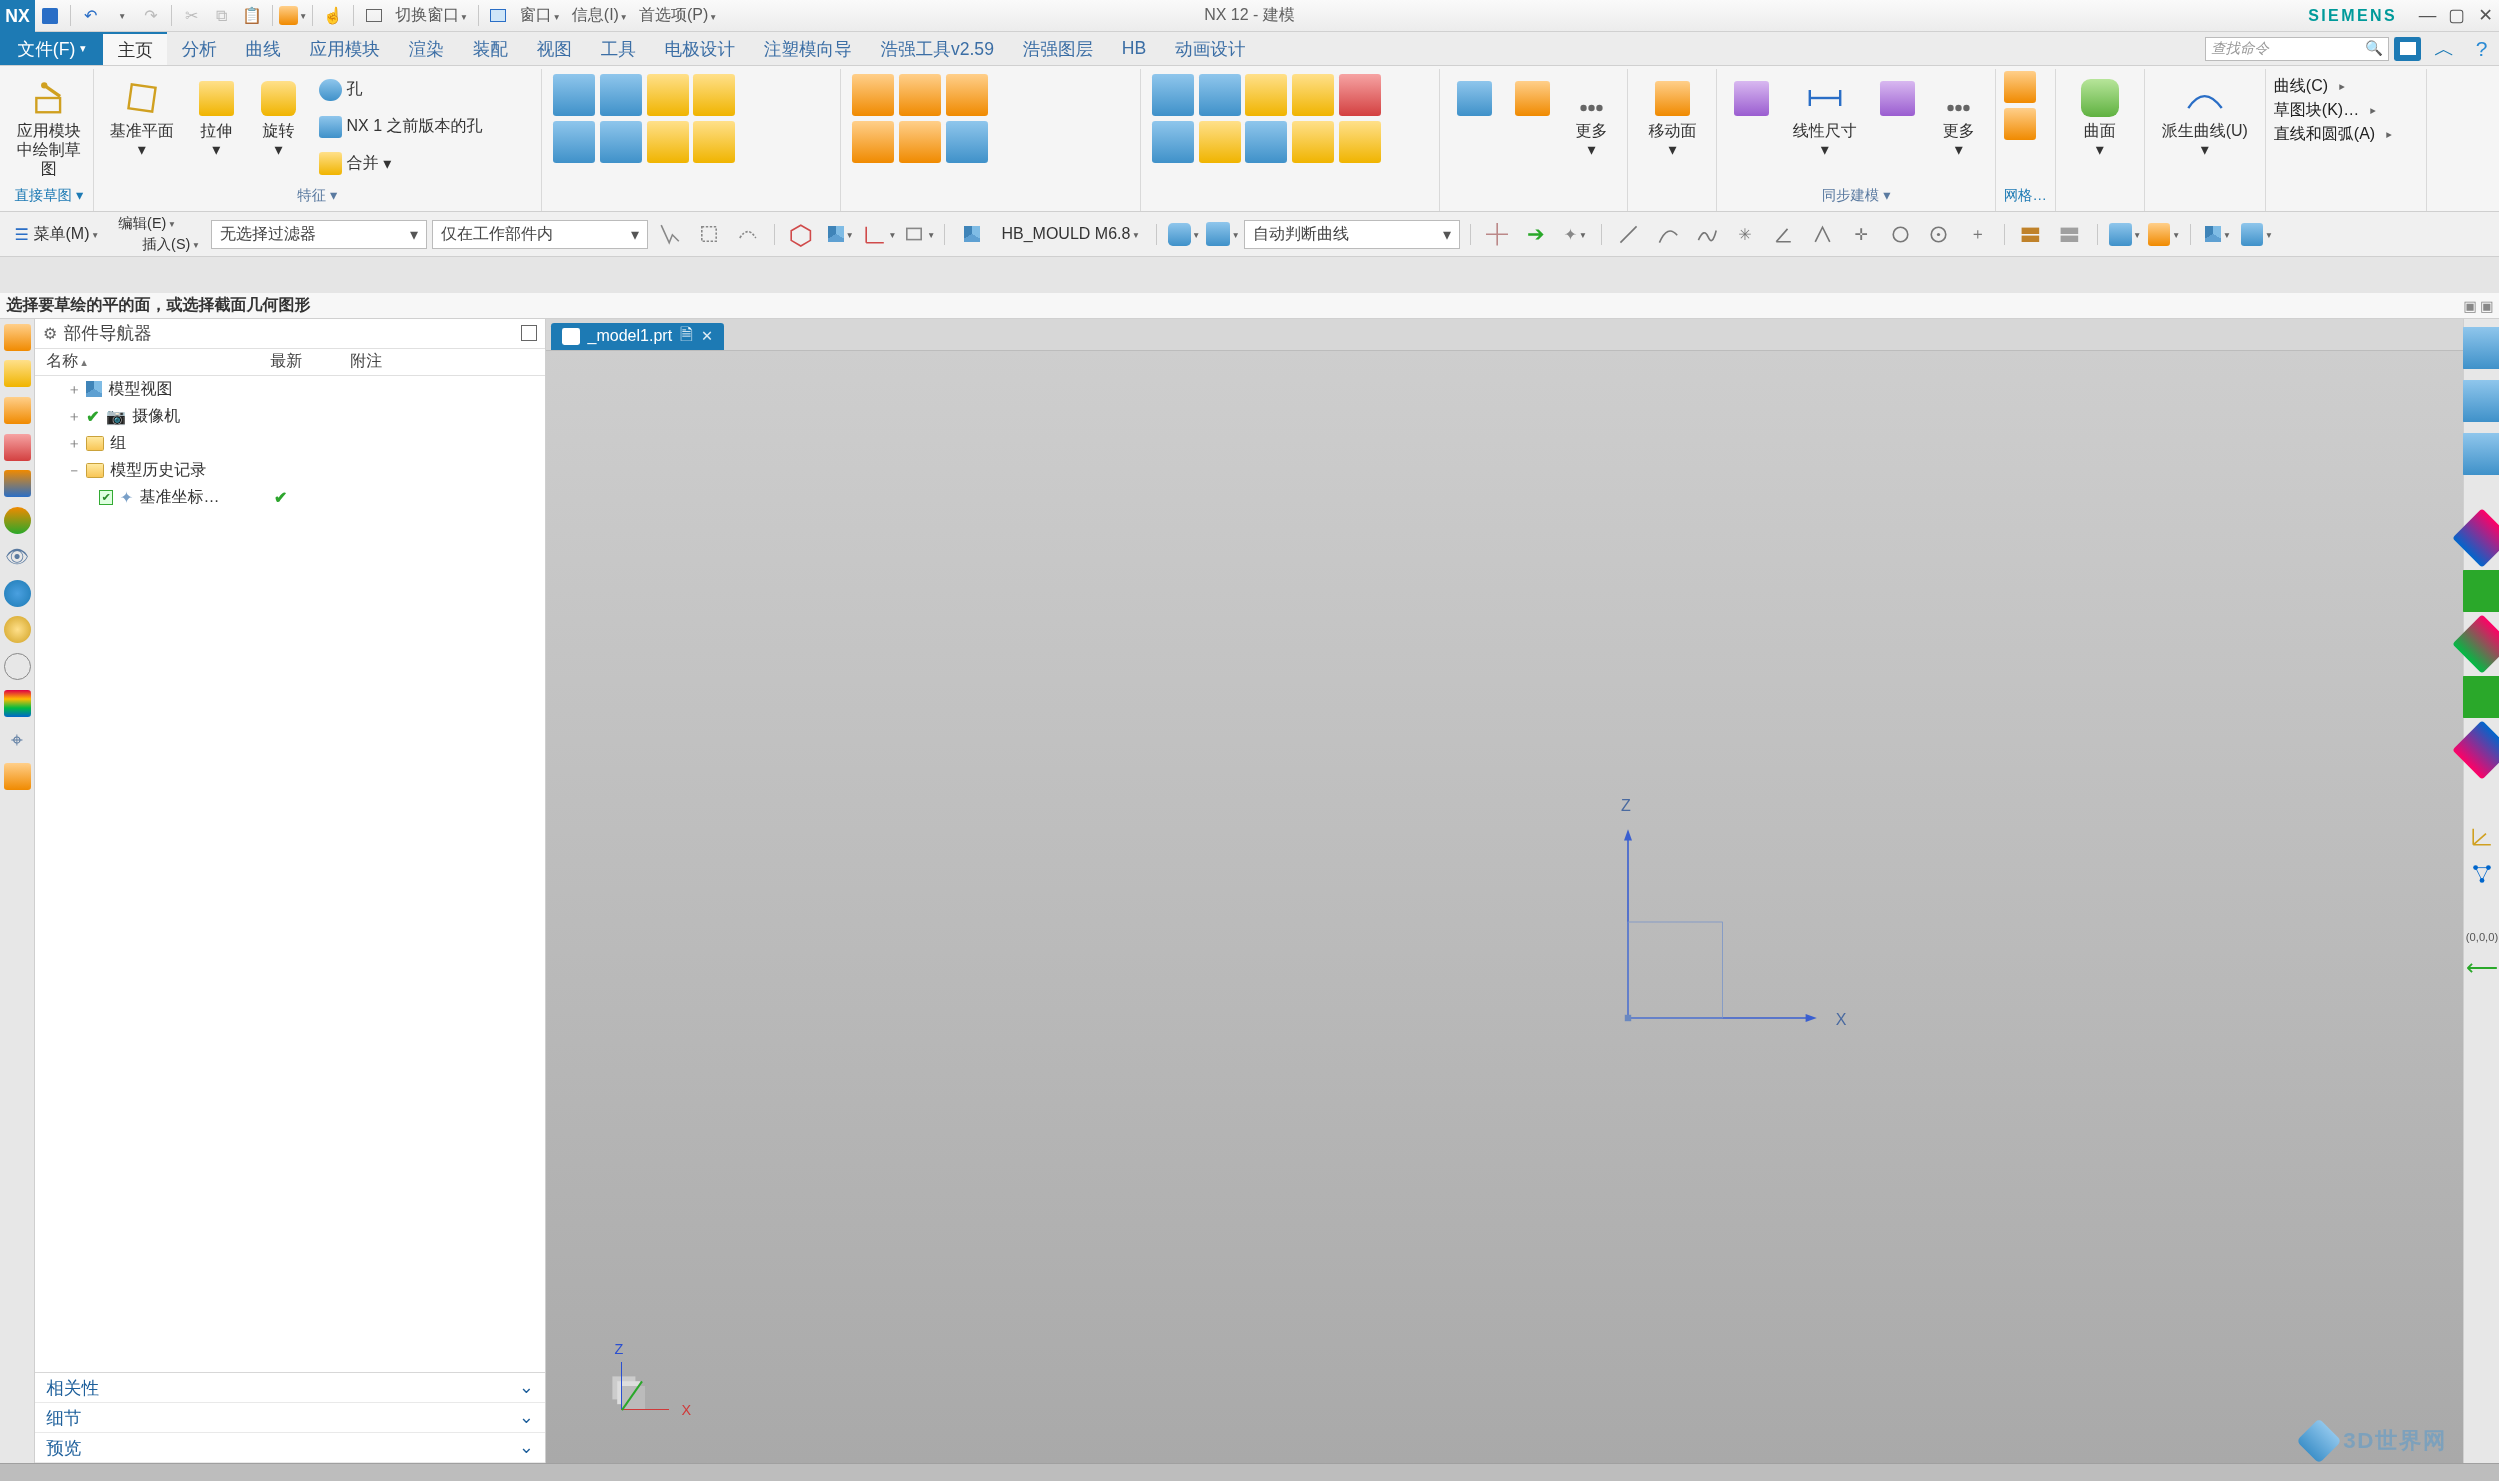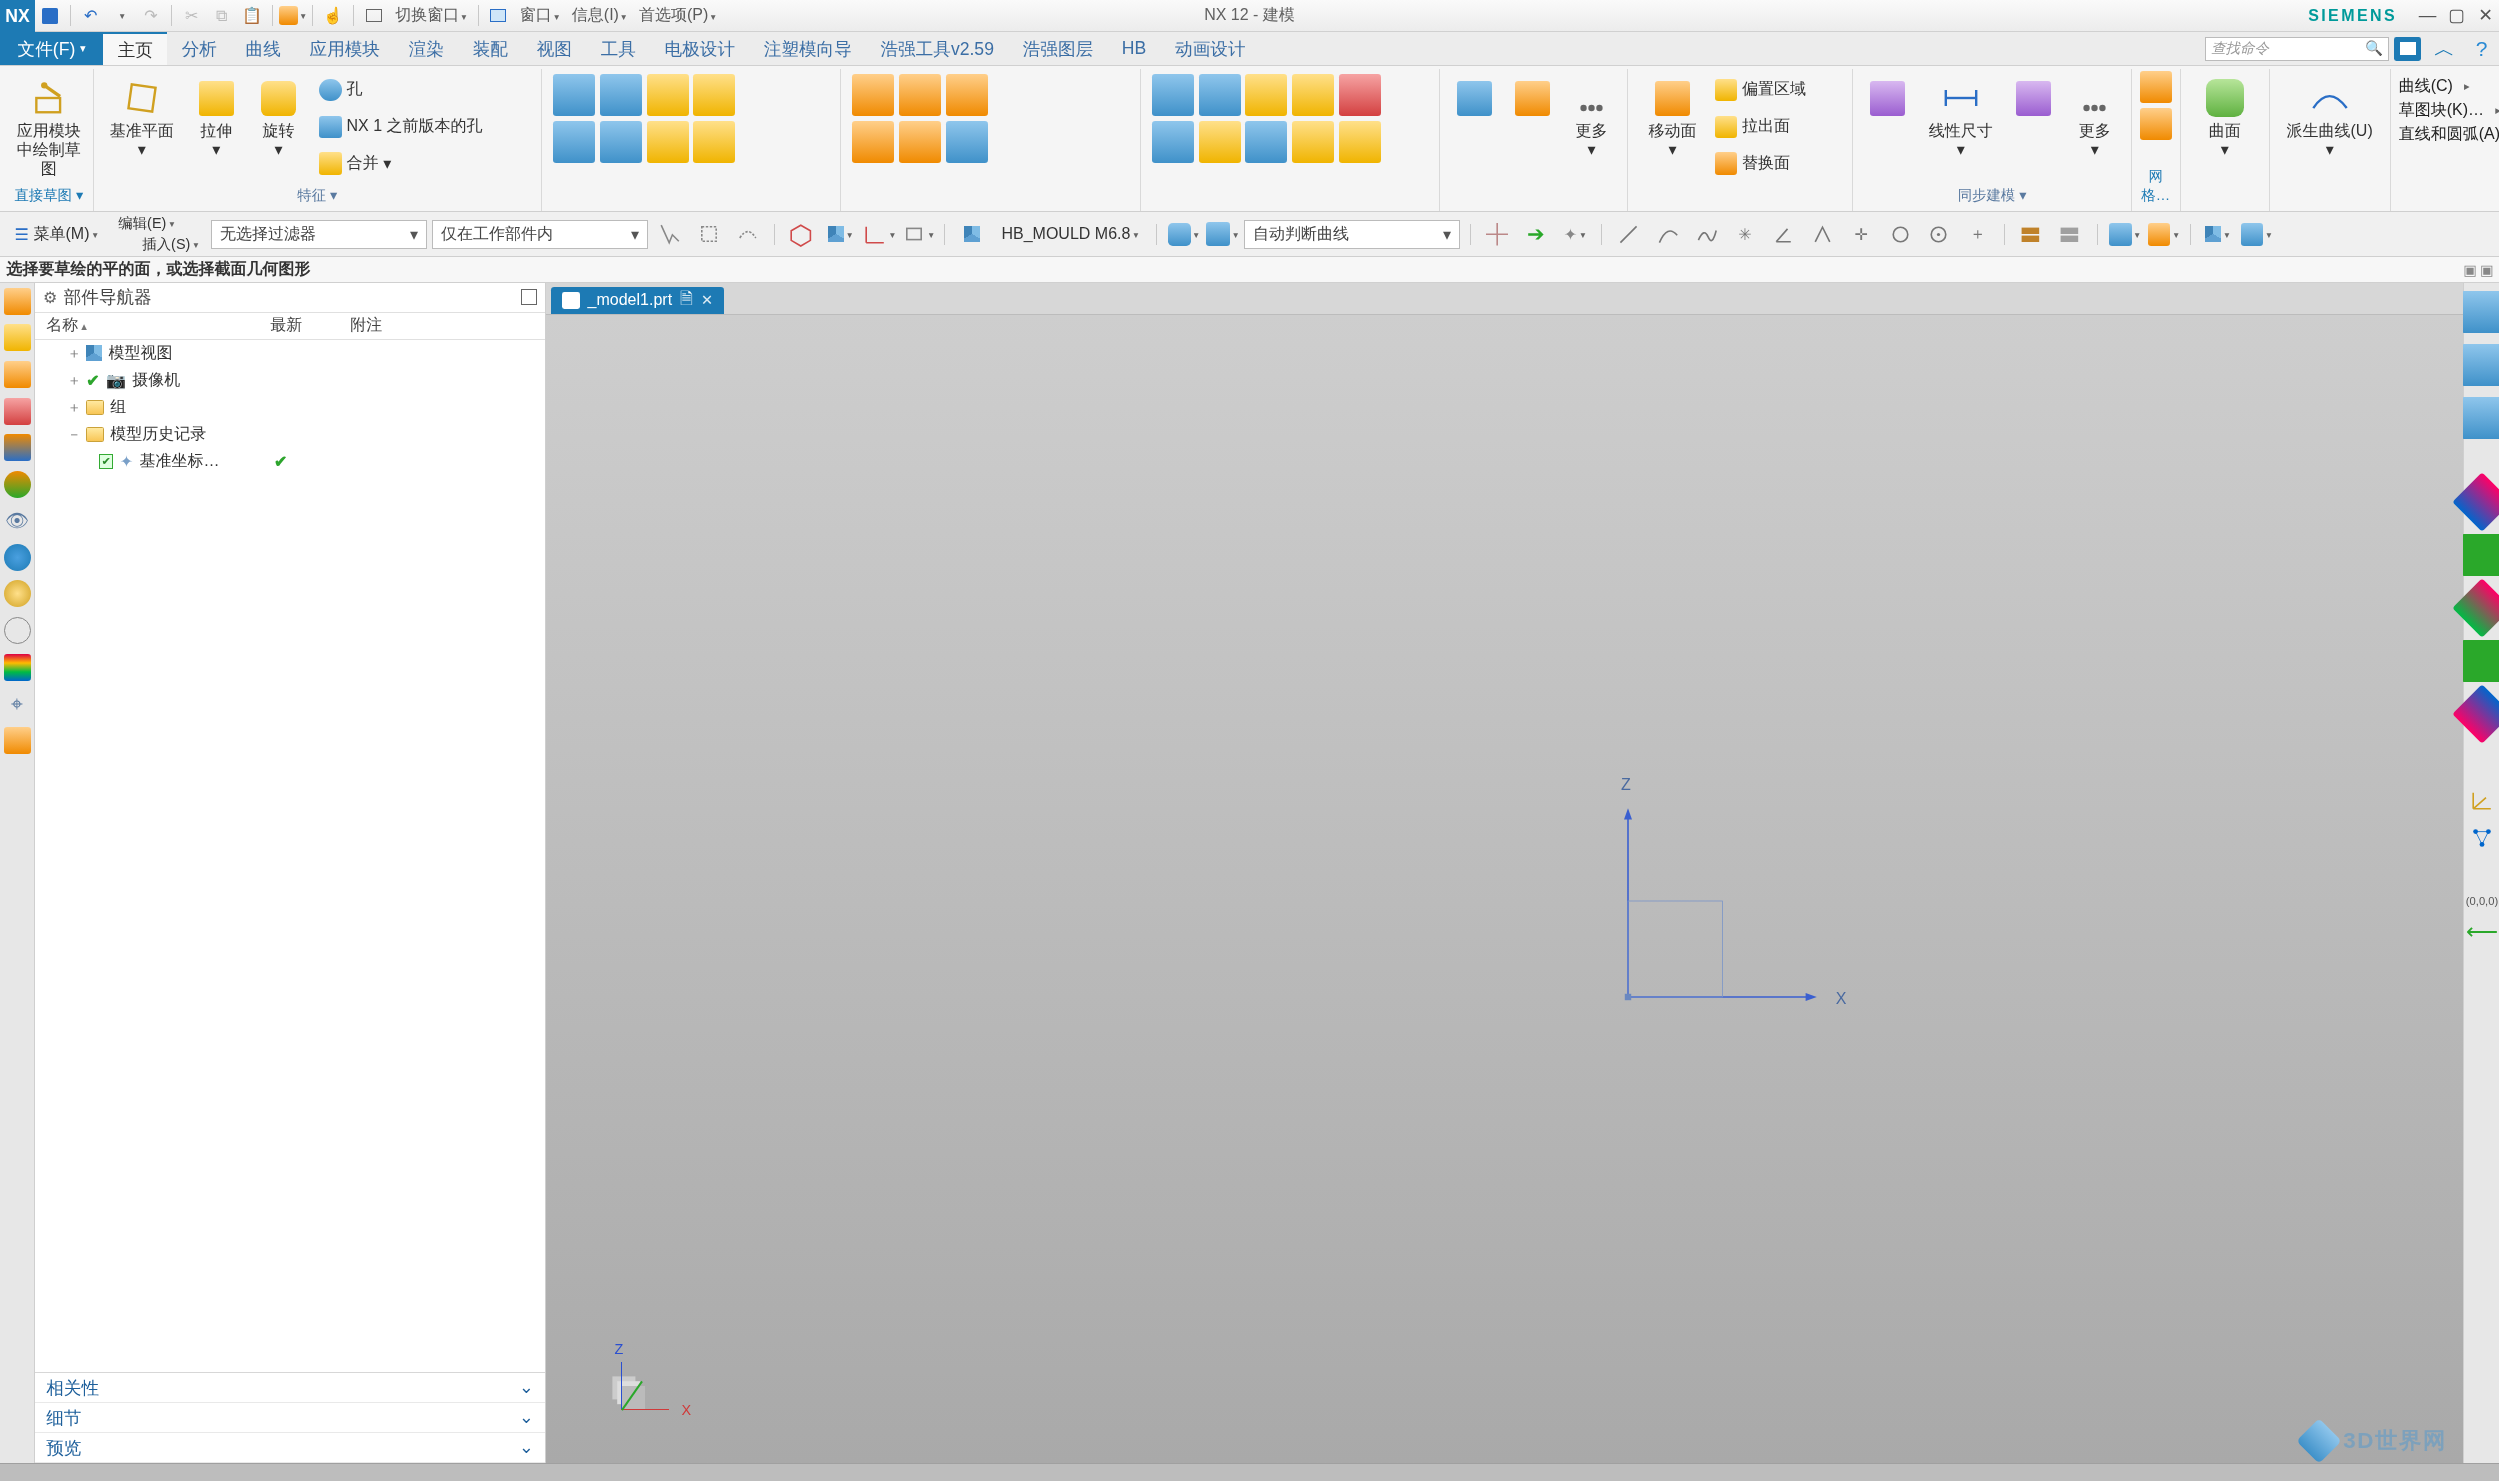--- a/index.html
+++ b/index.html
@@ -55,21 +55,21 @@
 .filterbar { height: 45px; background: #f0f0f0; border-bottom: 0.8px solid #cfcfcf; display: flex; align-items: center; padding: 0 6.4px; gap: 4.8px; font-size: 16px; color: #333; }
 .fb-btn { height: 32px; padding: 0 8px; display: flex; align-items: center; border-radius: 2.4px; }
 .fb-drop::after { content: "▾"; font-size: 9.6px; margin-left: 3.2px; color: #666; }
 .combo { height: 29px; border: 0.8px solid #bbb; background: #fff; display: flex; align-items: center; padding: 0 8px; color: #444; }
 .combo.long { width: 216px; }
 .combo.mid { width: 216px; }
 .combo::after { content: "▾"; margin-left: auto; color: #555; }
 .fb-ic { width: 34px; height: 34px; display: inline-flex; align-items: center; justify-content: center; }
 
 
-.instruction { height: 25.6px; background: #f7f7f7; border-bottom: 0.8px solid #d0d0d0; font-size: 16px; font-weight: bold; color: #333; padding: 3.2px 6.4px; display:flex; align-items:center; }
+.instruction { height: 25.6px; background: #f7f7f7; border-bottom: 0.8px solid #d0d0d0; font-size: 16px; font-weight: bold; color: #333; padding: 3.2px 6.4px; display:flex; align-items:center;margin-top:36px; }
 .instruction .pins { margin-left:auto; display:flex; gap:3.2px; font-weight:normal; font-size:14.4px; color:#888; }
 
 
 .main { flex: 1; display: flex; min-height: 0; }
 .left-rail { width: 35px; background: #e7e7e7; border-right: 0.8px solid #cfcfcf; display: flex; flex-direction: column; align-items: center; padding-top: 4.8px; gap: 9.6px; }
 .left-rail .ic { width: 27px; height: 27px; border-radius: 3.2px; }
 .nav-panel { width: 511px; background: #fff; border-right: 0.8px solid #cfcfcf; display: flex; flex-direction: column; }
 .nav-head { height: 30px; display: flex; align-items: center; padding: 0 8px; font-size: 17.6px; color: #444; border-bottom: 0.8px solid #e0e0e0; }
 .nav-head .gear { font-size: 16px; color: #666; margin-right: 6.4px; }
 .nav-head .pin { margin-left: auto; width: 16px; height: 16px; border: 0.8px solid #666; }
@@ -334,34 +334,20 @@
 
     <div class="rgroup">
       <div class="body">
         <div class="bigbtn">
             <div class="ic">
               <span class="gi g-org" style="width:35px;height:35px;"></span>
             </div>
             <div class="lbl">移动面</div>
             <div>▾</div>
           </div>
-        <div class="stackbtn" style="width:136px">
-          <div class="row">
-              <span class="gi g-yel" style="width:22.4px;height:22.4px;"></span>
-              <span>偏置区域</span>
-            </div>
-          <div class="row">
-              <span class="gi g-yel" style="width:22.4px;height:22.4px;"></span>
-              <span>拉出面</span>
-            </div>
-          <div class="row">
-              <span class="gi g-org" style="width:22.4px;height:22.4px;"></span>
-              <span>替换面</span>
-            </div>
-        </div>
       </div>
       <div class="glabel">&nbsp;</div>
     </div>
 
     <div class="rgroup">
       <div class="body" style="gap:6.4px;">
         <div class="bigbtn" style="width:53px">
             <div class="ic">
               <span class="gi g-pur" style="width:35px;height:35px;"></span>
             </div>

